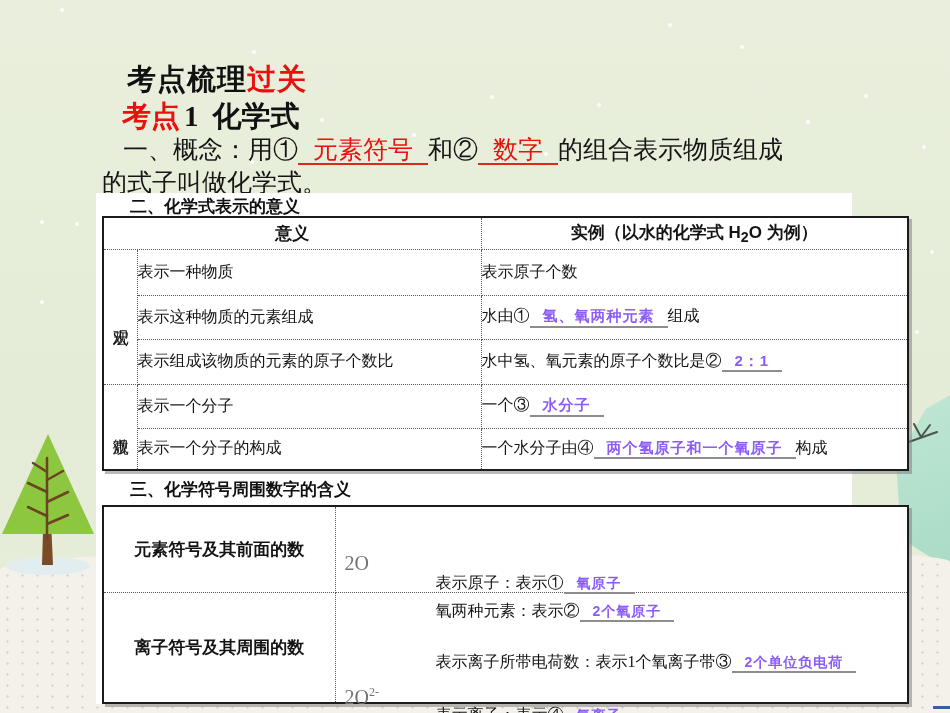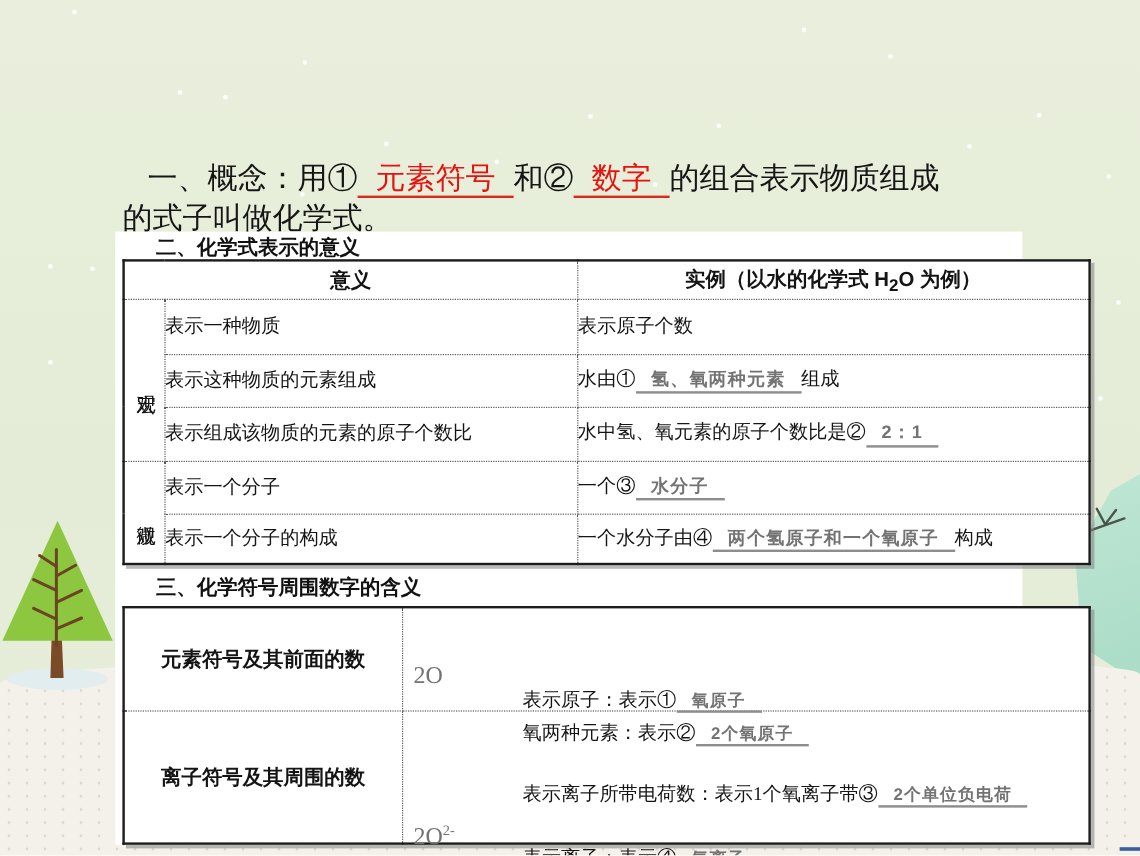--- a/index.html
+++ b/index.html
@@ -61,21 +61,21 @@
   .tbl td,.tbl th{border:1px dotted #595959;font-size:16px;color:#141414;
                   font-weight:normal;vertical-align:middle;padding:0;}
   .tbl1{top:23px;width:805px;}
   .tbl th{font-family:"Liberation Sans",sans-serif;font-weight:bold;font-size:17px;
           text-align:center;}
   .vlabel{font-family:"Liberation Sans",sans-serif;font-weight:bold;font-size:16px;
           text-align:center;writing-mode:vertical-lr;text-orientation:upright;
           letter-spacing:1px;padding:0;}
   .mcell{padding-left:13px;}
   .ecell{padding-left:14px;}
-  .ans{display:inline-block;color:#737373;font-weight:bold;font-size:15px;
+  .ans{display:inline-block;color:#8b5cf6;font-weight:bold;font-size:15px;
        font-family:"Liberation Sans",sans-serif;border-bottom:2px solid #8d8d8d;
        padding:0 13px 1px 13px;line-height:1.15;letter-spacing:1px;}
 
   .tbl2{top:312px;width:805px;}
   .tbl2 .lab{font-family:"Liberation Sans",sans-serif;font-weight:bold;font-size:17px;
              text-align:center;}
   .diagram{position:relative;height:100%;}
   .diagram svg{position:absolute;left:0;top:0;}
   .sym{position:absolute;font-size:20px;color:#737373;font-family:"Liberation Serif",serif;}
   .dline{position:absolute;left:100px;font-size:16px;color:#141414;white-space:nowrap;}
@@ -105,20 +105,22 @@
   </svg>
   <svg class="twig" viewBox="0 0 42 30">
     <g stroke="#4a5548" stroke-width="2" fill="none" stroke-linecap="round">
       <path d="M2,23 L36,11"></path>
         <path d="M20,16 L13,3"></path>
         <path d="M20,16 L29,4"></path>
     </g>
   </svg>
   <div class="corner-dash"></div>
 
+  <div class="hd h1"><span>考点梳理</span><span class="red">过关</span></div>
+  <div class="hd h2"><span class="red">考点</span><span class="num">1</span><span>化学式</span></div>
 
   <div class="concept">
     <span>　一、概念：用①</span><span class="rblank">元素符号</span><span>和②</span><span class="rblank">数字</span><span>的组合表示物质组成</span>
     <span class="l2">的式子叫做化学式。</span>
   </div>
 
   <div class="panel">
 
     <div class="sec-title sec2-title">二、化学式表示的意义</div>
 

